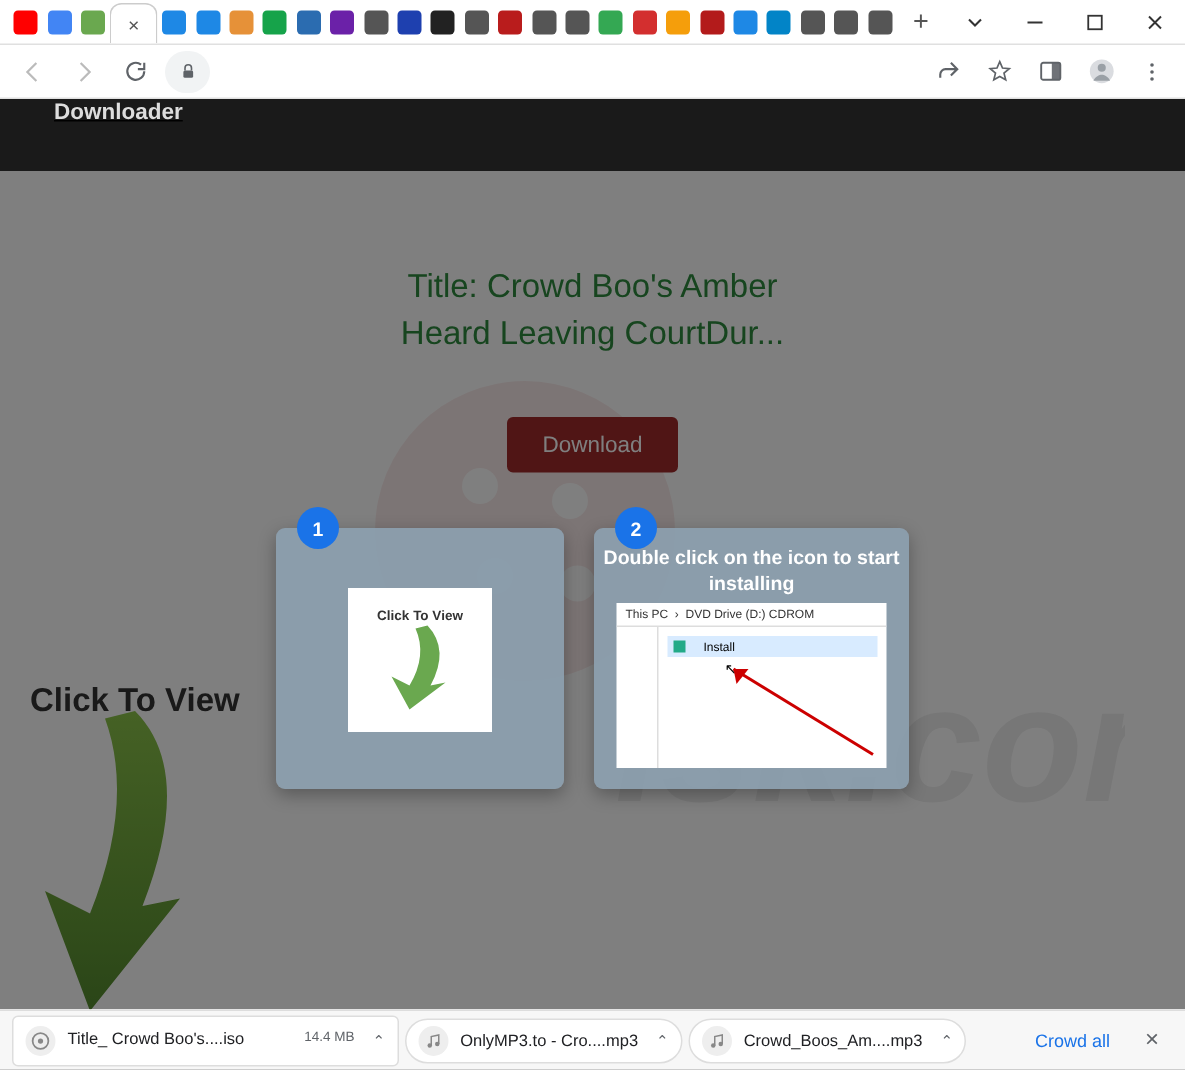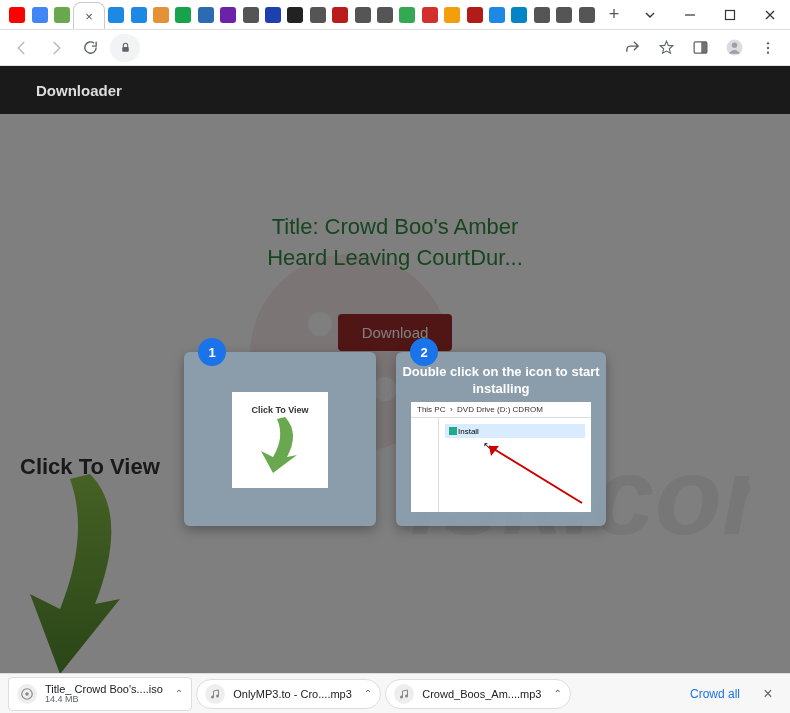--- a/index.html
+++ b/index.html
@@ -18,26 +18,26 @@
 
 .toolbar { height: 36px; background: #fff; display: flex; align-items: center; padding: 0 8px; gap: 6px; border-bottom: 1px solid #e0e0e0; }
 .tool-btn { width: 28px; height: 28px; display: flex; align-items: center; justify-content: center; color: #5f6368; border-radius: 50%; cursor: pointer; }
 .tool-btn.disabled { color: #bbb; }
 .lock-area { flex: 1; }
 .lock-icon { width: 30px; height: 28px; display: flex; align-items: center; justify-content: center; background: #f1f3f4; border-radius: 14px; color: #5f6368; }
 
 
 .content { position: relative; height: 607px; background: #fff; overflow: hidden; }
 .dim-overlay { position: absolute; inset: 0; background: rgba(0,0,0,0.5); pointer-events: none; }
-.page-header { height: 48px; background: #1a1a1a; display: flex; align-items: center; padding: 0 36px; }
+.page-header { height: 48px; background: #1a1a1a; display: flex; align-items: flex-start; padding: 0 36px; text-decoration: underline; }
 .page-title { color: #ddd; font-size: 15px; font-weight: 600; }
 .page-body { position: relative; height: 559px; background: #fff; }
 
 
-.bg-content { position: absolute; inset: 0; display: flex; flex-direction: column; align-items: center; padding-top: 98px; }
+.bg-content { position: absolute; inset: 0; display: flex; flex-direction: column; align-items: center; padding-top: 62px; }
 .bg-title { color: #2e8b3f; font-size: 22px; font-weight: 400; text-align: center; max-width: 300px; line-height: 1.4; }
 .bg-download { margin-top: 40px; background: #a02a2a; color: #fff; padding: 10px 24px; border-radius: 4px; font-size: 15px; }
 .click-to-view { position: absolute; left: 20px; top: 340px; display: flex; flex-direction: column; align-items: flex-start; }
 .ctv-label { font-size: 22px; font-weight: 700; color: #333; }
 .big-arrow { position: absolute; left: 20px; top: 360px; }
 
 
 .watermark { position: absolute; right: 40px; top: 90px; opacity: 0.08; pointer-events: none; }
 
 
@@ -47,31 +47,31 @@
 .card-badge { position: absolute; top: -14px; left: 14px; width: 28px; height: 28px; border-radius: 50%; background: #1a73e8; color: #fff; display: flex; align-items: center; justify-content: center; font-size: 13px; font-weight: 600; }
 .card-heading { color: #fff; font-size: 13px; font-weight: 600; text-align: center; position: absolute; top: 12px; left: 0; right: 0; line-height: 1.3; }
 .card-thumb { background: #fff; width: 96px; height: 96px; display: flex; flex-direction: column; align-items: center; justify-content: center; font-size: 8px; overflow: hidden; }
 .card-thumb.wide { width: 180px; height: 110px; margin-top: 10px; }
 .thumb-ctv { font-size: 9px; font-weight: 700; color: #333; }
 .thumb-explorer { display: flex; flex-direction: column; width: 100%; height: 100%; }
 .explorer-nav { font-size: 8px; padding: 3px 6px; border-bottom: 1px solid #ddd; color: #333; }
 .explorer-body { flex: 1; display: flex; }
 .explorer-sidebar { width: 28px; border-right: 1px solid #ddd; }
 .explorer-main { flex: 1; position: relative; }
-.install-item { position: absolute; top: 6px; left: 6px; right: 6px; height: 14px; background: #d8ebff; display: flex; align-items: center; gap: 1px; font-size: 8px; padding-left: 4px; }
+.install-item { position: absolute; top: 6px; left: 6px; right: 6px; height: 14px; background: #d8ebff; display: flex; align-items: center; gap: 12px; font-size: 8px; padding-left: 4px; }
 .install-icon { width: 8px; height: 8px; background: #2a8; }
 .red-arrow { position: absolute; bottom: 4px; right: 4px; }
 .cursor { position: absolute; top: 22px; left: 44px; font-size: 10px; }
 
 
 .download-shelf { position: absolute; bottom: 0; left: 0; right: 0; height: 40px; background: #f7f7f7; border-top: 1px solid #ddd; display: flex; align-items: center; padding: 0 8px; gap: 4px; }
 .dl-item { display: flex; align-items: center; gap: 8px; padding: 4px 8px; border: 1px solid #ddd; border-radius: 16px; background: #fff; height: 30px; cursor: pointer; }
 .dl-item.primary { border-radius: 4px; height: 34px; }
 .dl-icon { width: 20px; height: 20px; border-radius: 50%; background: #eee; display: flex; align-items: center; justify-content: center; font-size: 10px; }
-.dl-text { display: flex; flex-direction: column; line-height: 1.1; }
+.dl-text { display: flex; line-height: 1.1; gap: 40px; }
 .dl-name { font-size: 11px; color: #202124; }
 .dl-meta { font-size: 9px; color: #5f6368; }
 .dl-chevron { color: #5f6368; font-size: 10px; margin-left: 4px; }
 .shelf-spacer { flex: 1; }
 .show-all { color: #1a73e8; font-size: 12px; padding: 6px 10px; cursor: pointer; }
 .shelf-close { width: 28px; height: 28px; display: flex; align-items: center; justify-content: center; color: #5f6368; cursor: pointer; font-size: 16px; }
 
 
 .fav { width: 16px; height: 16px; border-radius: 3px; display: inline-block; }
 </style>

